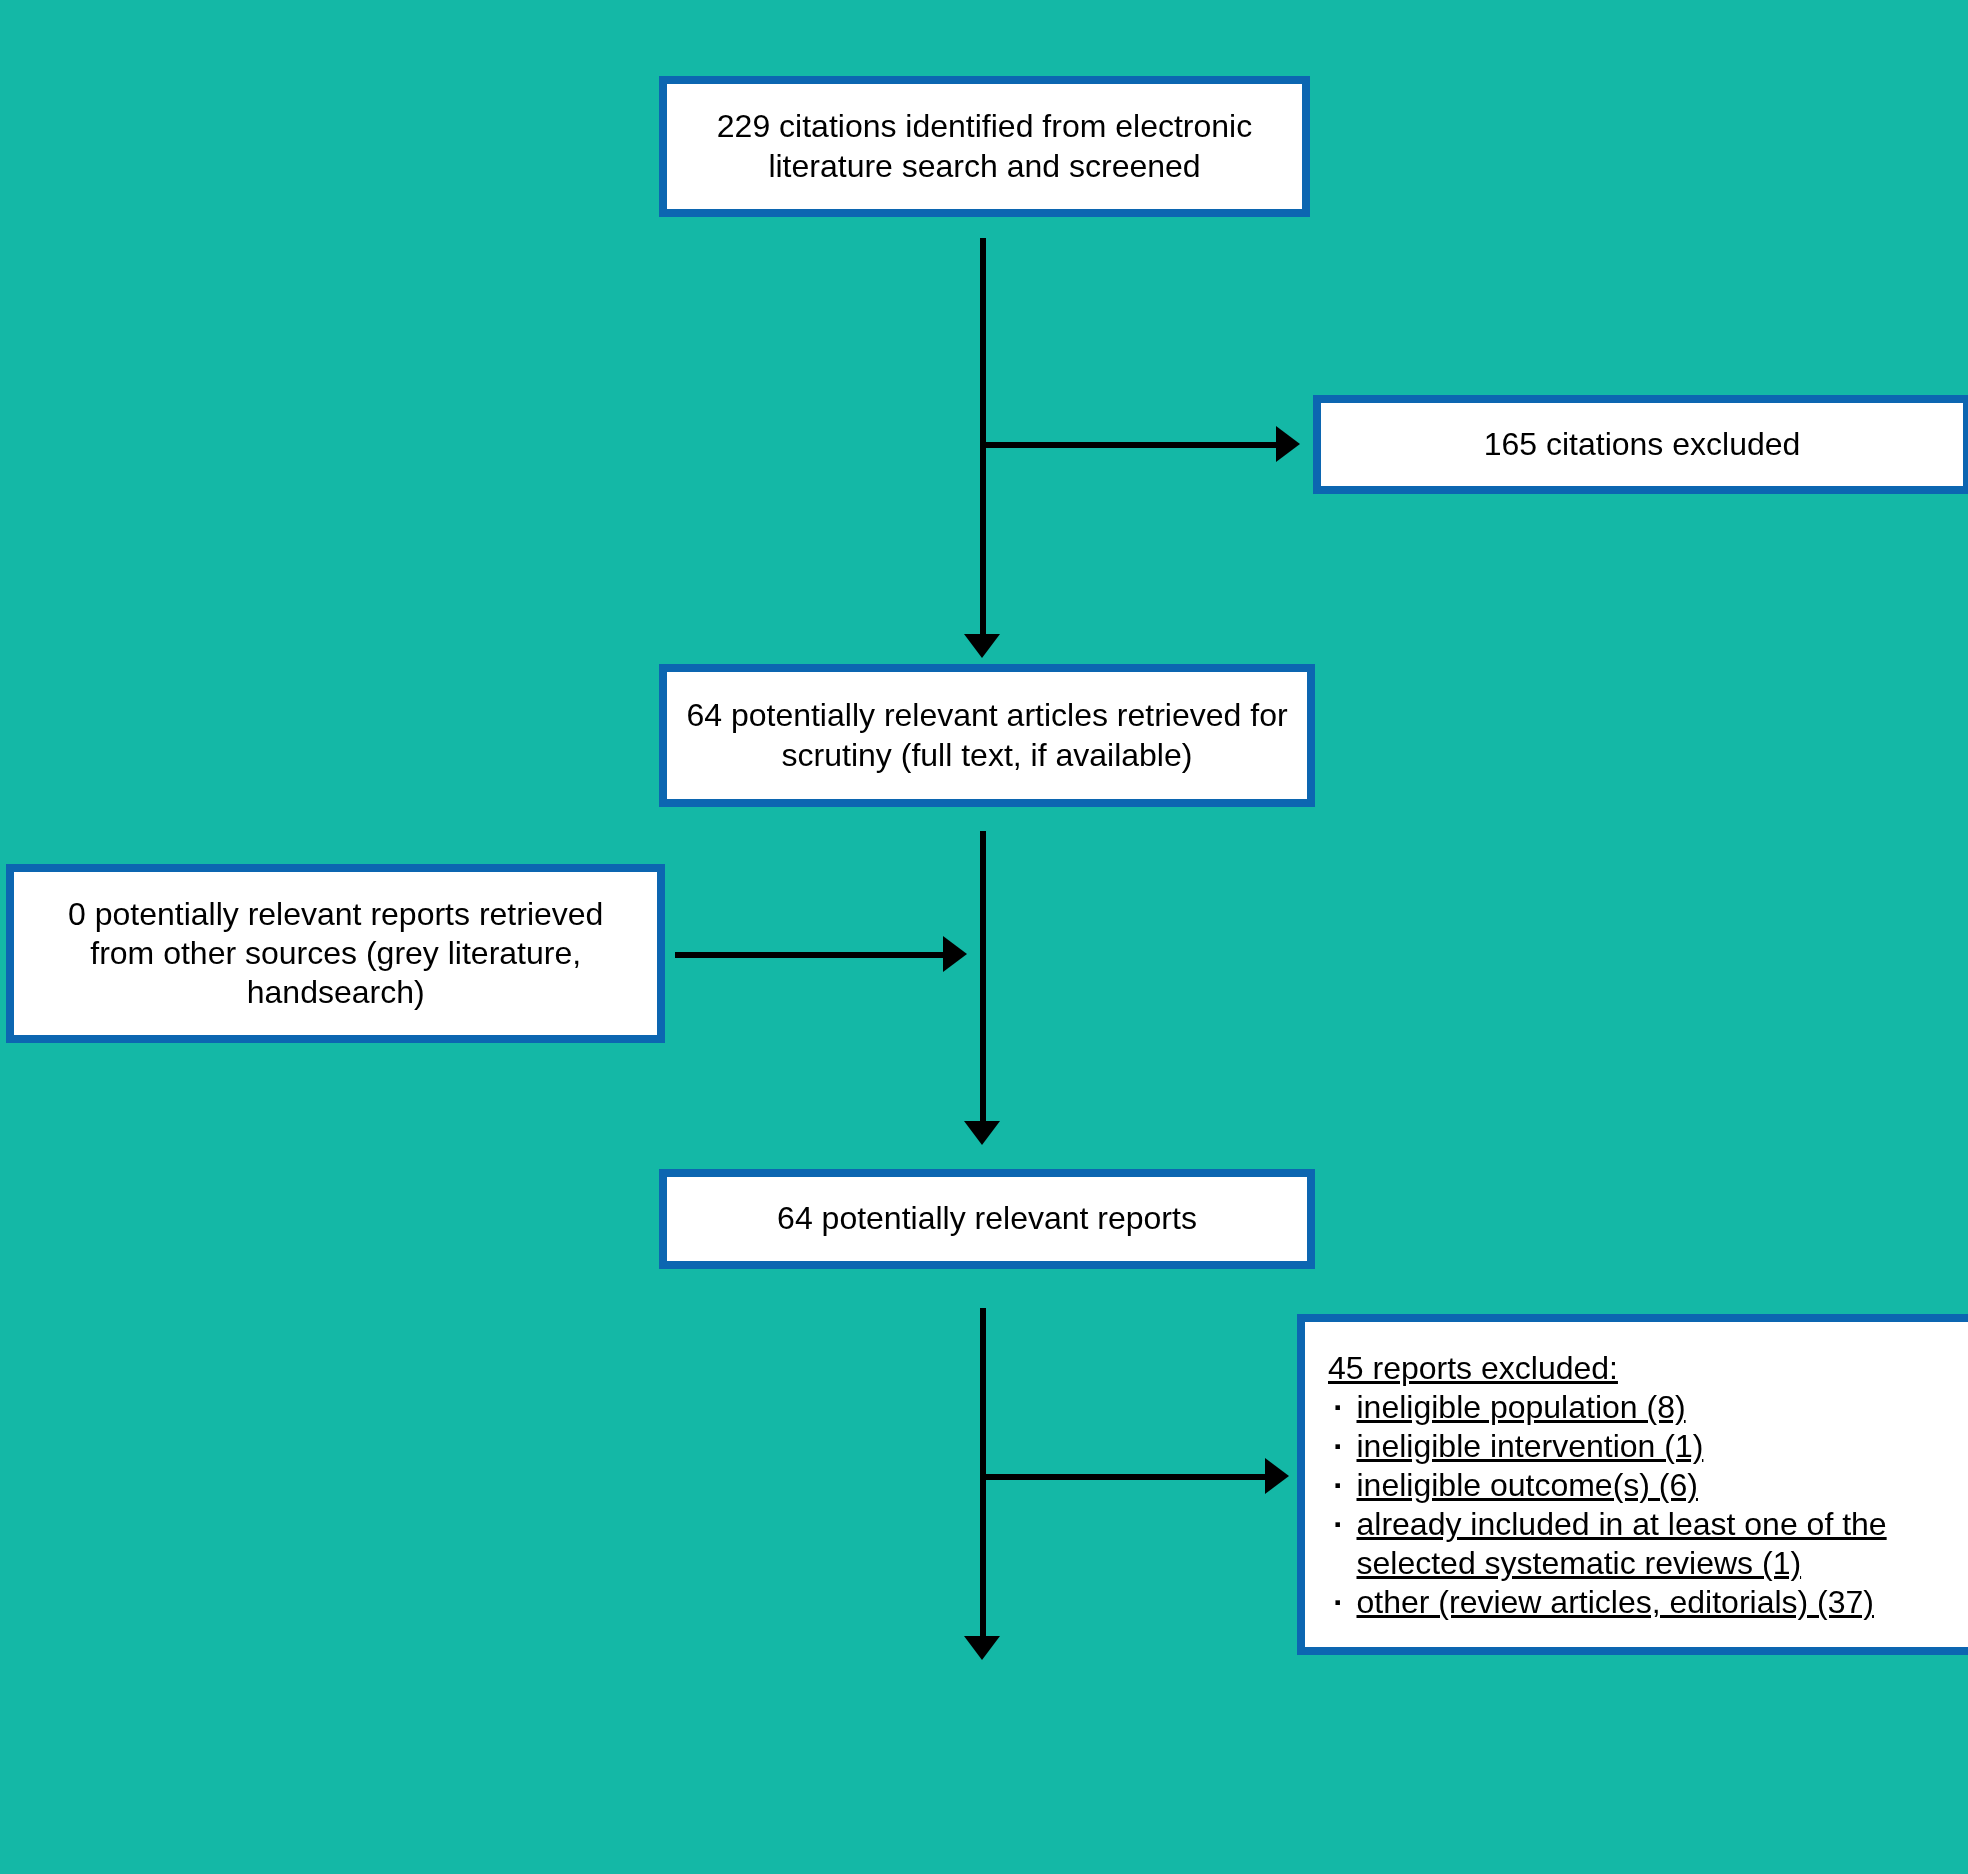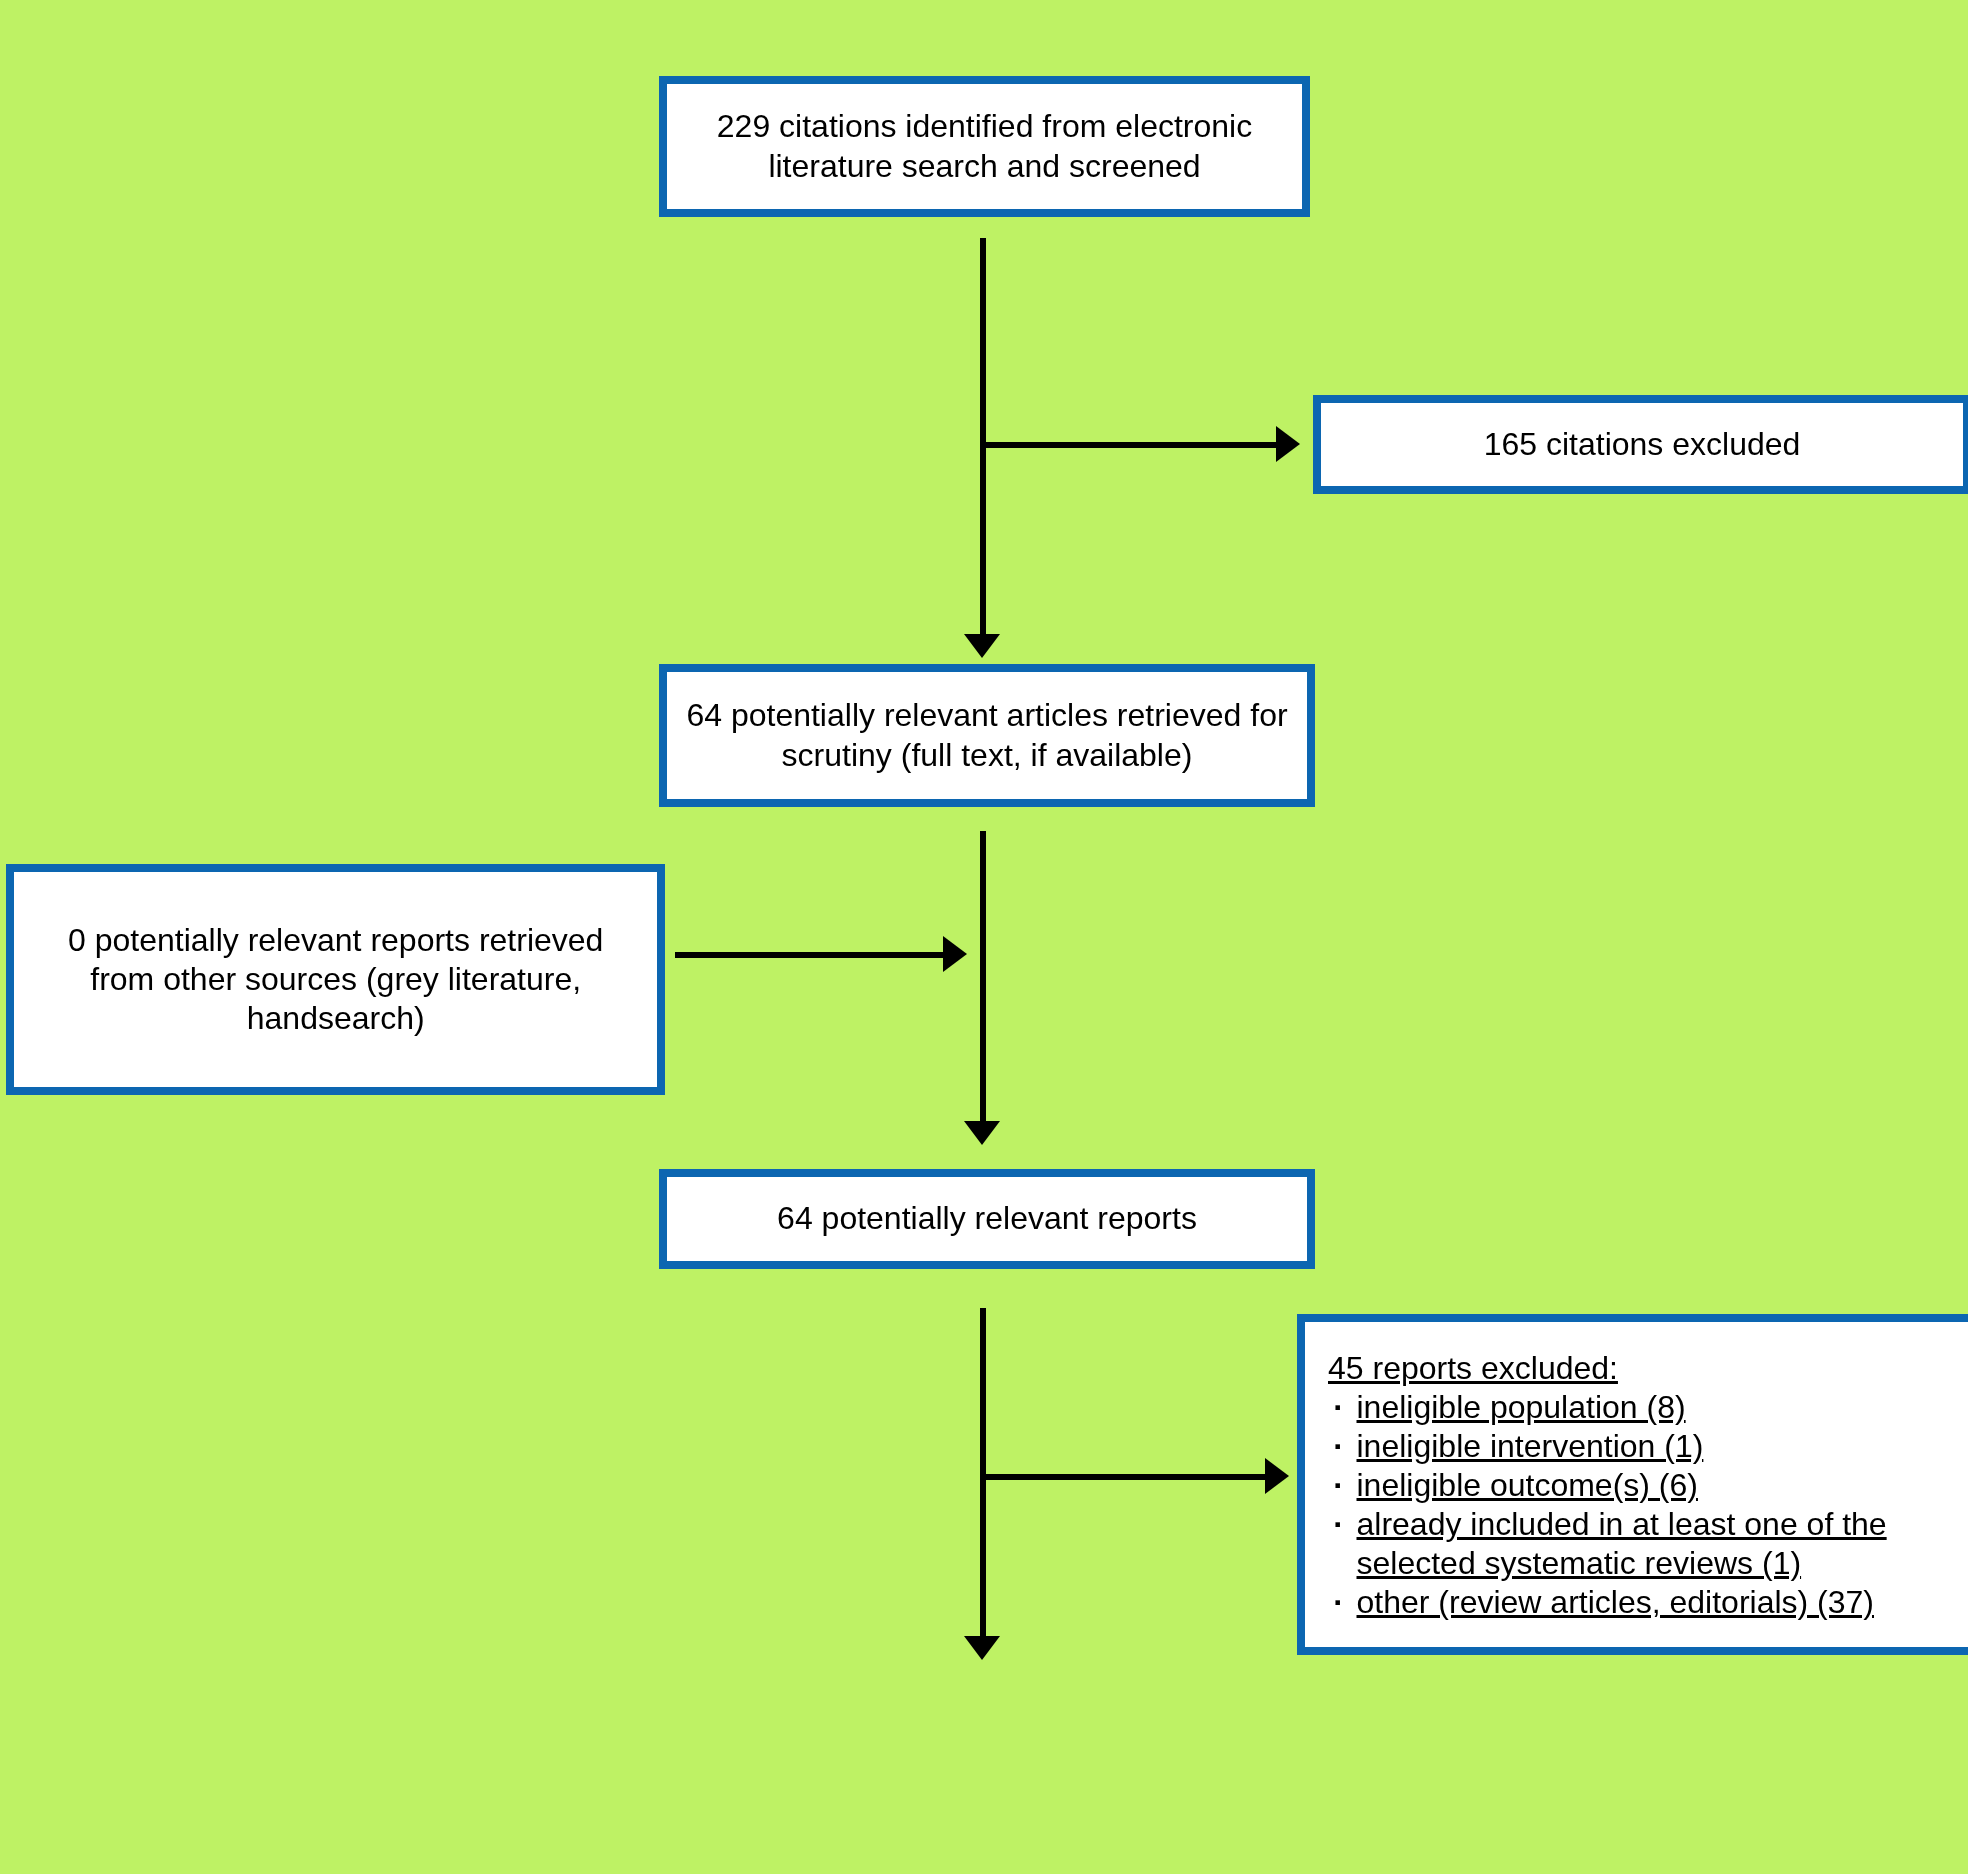--- a/index.html
+++ b/index.html
@@ -2,21 +2,21 @@
 <html style="--accent: #0c66b1; --ink: #000000;font-size:14.3px"><head>
 <meta charset="utf-8">
 <style>
   :root { --accent:#0c66b1; --ink:#000000; }
   * { margin:0; padding:0; box-sizing:border-box; }
   html,body { background:#ffffff; }
   body { font-family:"Liberation Sans","DejaVu Sans",sans-serif; color:var(--ink); }
   .canvas {
     position:relative;
     width:1968px; height:1874px;
-    background:#bef264;
+    background:#14b8a6;
     overflow:hidden;
   }
   .fbox {
     position:absolute;
     border:8px solid var(--accent);
     background:#ffffff;
     display:flex;
     align-items:center;
     justify-content:center;
     text-align:center;
@@ -37,21 +37,21 @@
   .fbox.left-align li::before {
     content:"\00B7";
     position:absolute;
     left:5.3px; top:0;
     font-weight:bold;
   }
   
   #box-identified   { left:659px;  top:76px;   width:651px; height:141px; }
   #box-excluded1    { left:1313px; top:395px;  width:658px; height:99px; }
   #box-retrieved    { left:659px;  top:664px;  width:656px; height:143px; }
-  #box-othersources { left:6.2px;    top:864px;  width:659px; height:231px; }
+  #box-othersources { left:6.2px;    top:864px;  width:659px; height:179px; }
   #box-reports      { left:659px;  top:1169px; width:656px; height:100px; }
   #box-excluded2    { left:1297px; top:1314px; width:737px; height:341px;text-decoration:underline; }
   #box-included     { left:624px;  top:1715px; width:716px; height:102px; }
 
   
   .vline, .hline { position:absolute; background:var(--ink); }
   .vline { width:6.2px; }
   .hline { height:6.2px; }
   .head-down {
     position:absolute; width:0; height:0;

